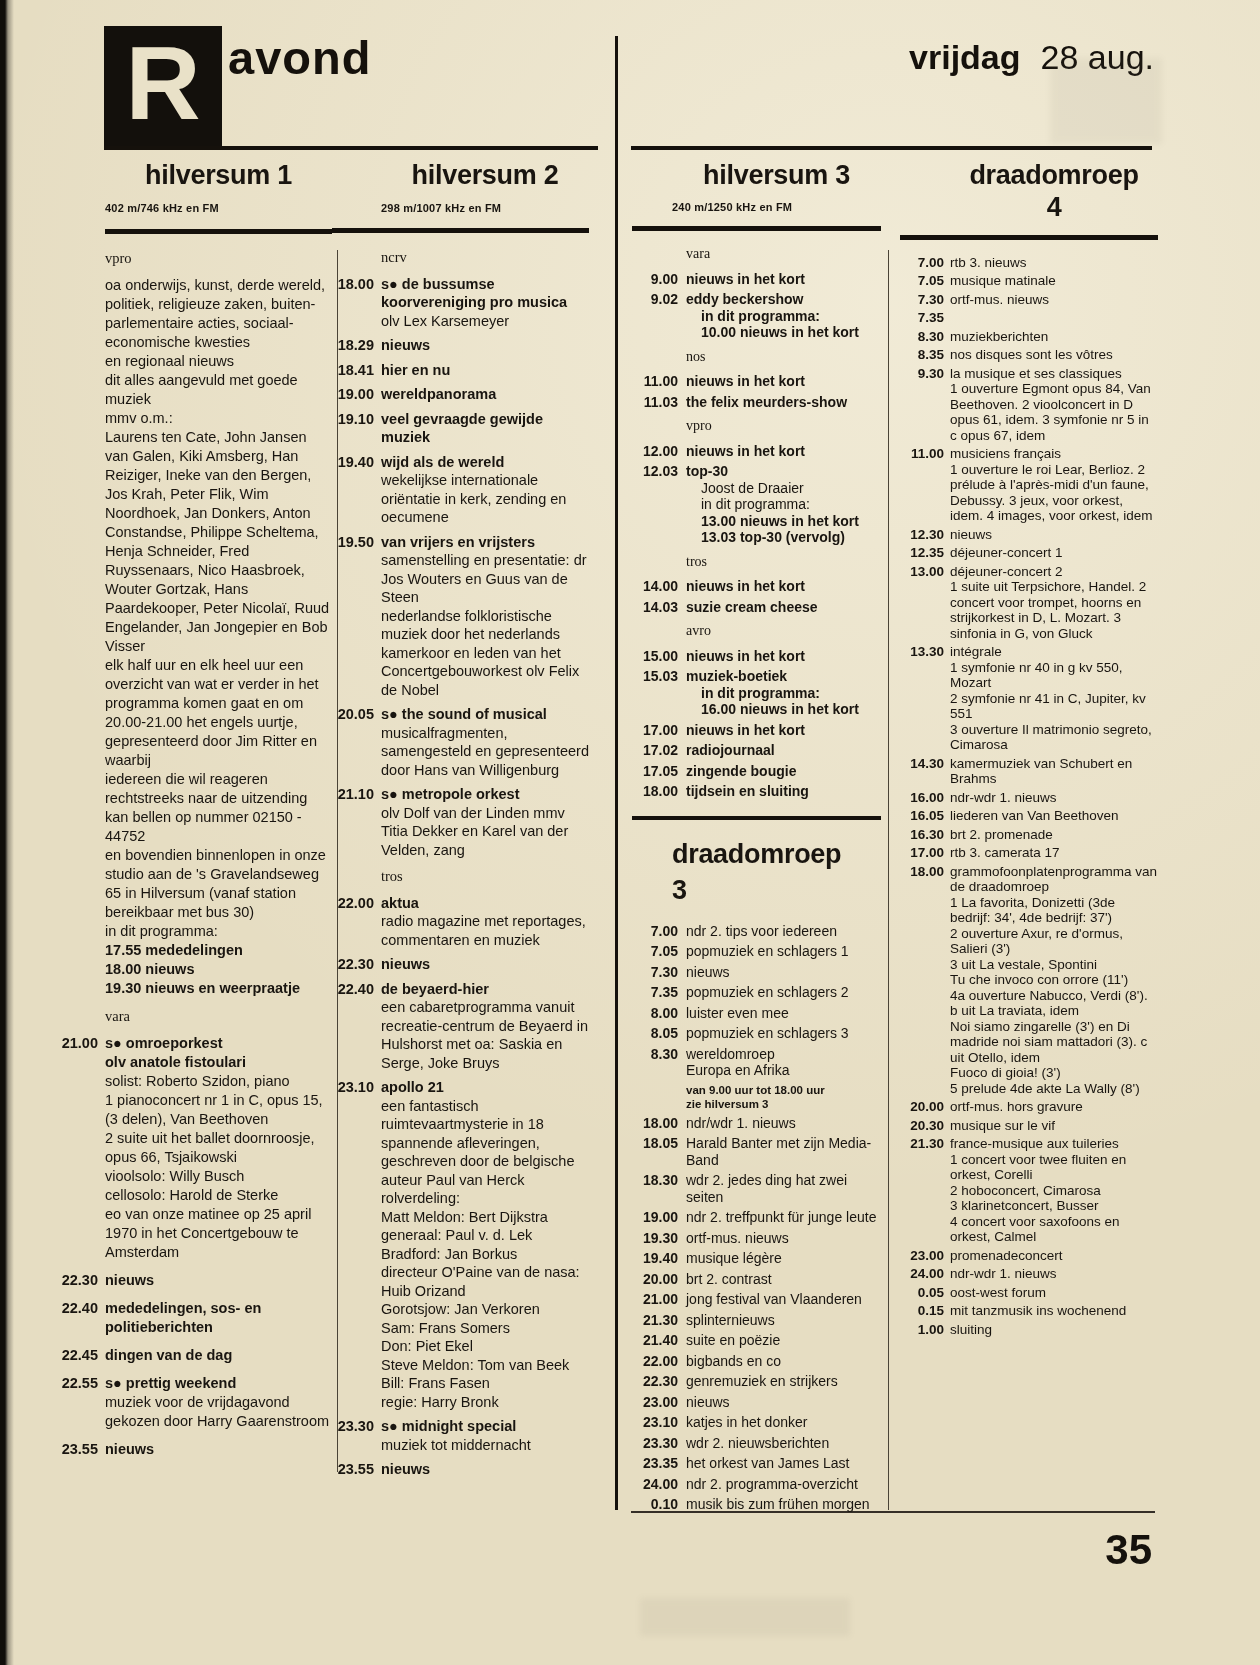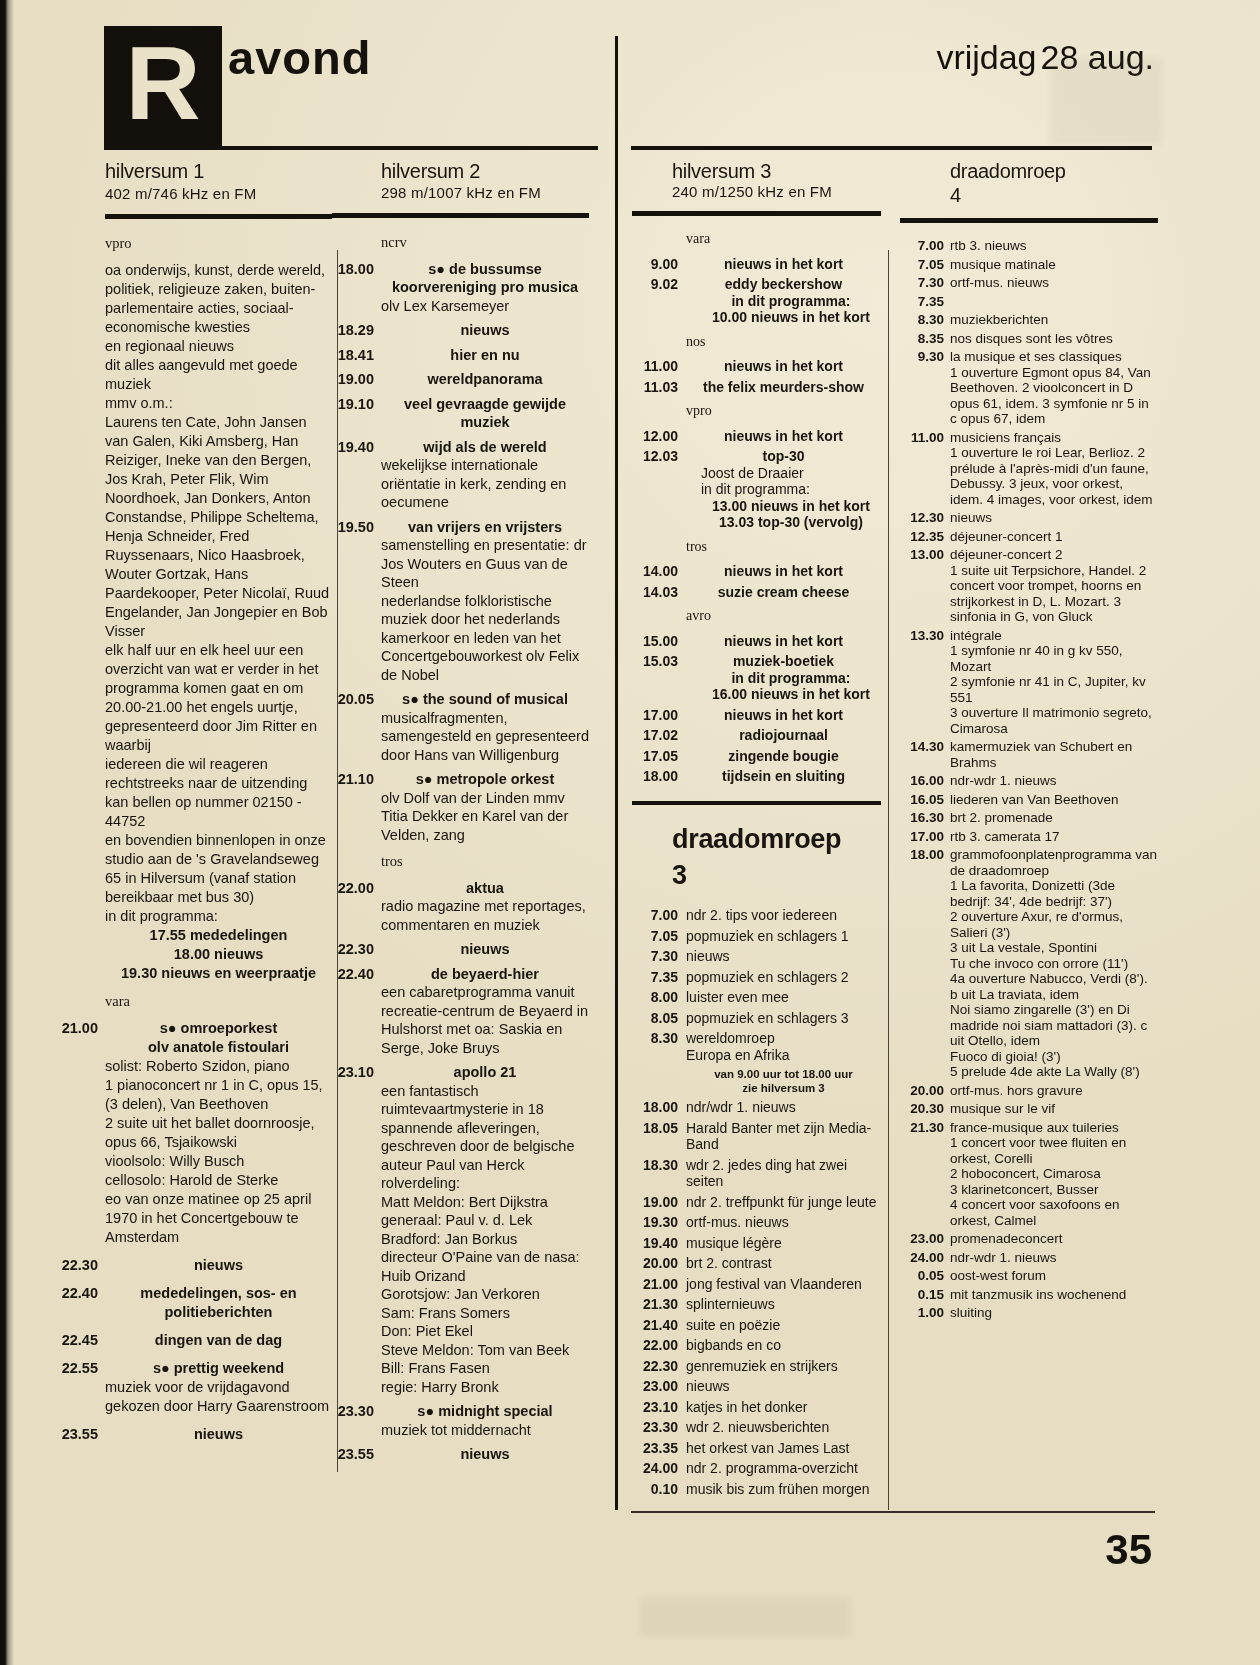--- a/index.html
+++ b/index.html
@@ -10,47 +10,47 @@
     font-family:"Liberation Sans","DejaVu Sans",sans-serif;
     color:#191510; overflow:hidden;
   }
   .spine{position:absolute;left:0;top:0;width:14px;height:100%;
     background:linear-gradient(90deg,#0f0d0a 0 5px, rgba(15,13,10,.35) 8px, rgba(15,13,10,0));}
   .logo{position:absolute;left:104px;top:26px;width:118px;height:120px;background:#13100c;
     display:flex;align-items:center;justify-content:center;}
   .logo-letter{font-size:104px;font-weight:bold;color:#e9e1c8;line-height:1;transform:translateY(-3px);}
   .section-title{position:absolute;left:228px;top:30px;font-size:47px;font-weight:bold;letter-spacing:1px;color:#15110c;}
   .dateline{position:absolute;right:106px;top:38px;font-size:34px;color:#15110c;white-space:nowrap;}
-  .dateline .day{font-weight:normal;margin-right:4px;}
+  .dateline .day{font-weight:bold;margin-right:20px;}
   .hrule{position:absolute;background:#15110c;}
   .hrule-left{left:104px;top:146px;width:494px;height:4px;}
   .hrule-right{left:631px;top:146px;width:521px;height:4px;}
   .hrule-bottom{left:631px;top:1511px;width:524px;height:2px;opacity:.85;}
   .vdivider{position:absolute;background:#15110c;}
   .center{left:615px;top:36px;width:3px;height:1474px;}
   .thin{width:1px;background:#4a4336;}
   .d12{left:337px;top:250px;height:1222px;}
   .d34{left:888px;top:250px;height:1260px;}
 
   .col{position:absolute;top:160px;}
   .col1{left:48px; width:284px;--g:50px;--gap:7px;--hind:57px;--egap:9px;font-size:14.5px;line-height:19px;}
   .col2{left:332px;width:257px;--g:42px;--gap:7px;--hind:49px;--egap:6px;font-size:14.5px;line-height:18.5px;}
   .col3{left:632px;width:249px;--g:46px;--gap:8px;--hind:40px;--egap:4px;font-size:14px;line-height:16.5px;}
   .col4{left:900px;width:258px;--g:44px;--gap:6px;--hind:50px;--egap:3px;font-size:13.5px;line-height:15.5px;}
 
   .station-head{margin-left:var(--hind);}
-  .station{font-size:20px;font-weight:normal;letter-spacing:-.3px;line-height:1.18;}
-  .freq{font-size:15px;font-weight:normal;letter-spacing:.2px;}
+  .station{font-size:27px;font-weight:bold;letter-spacing:-.3px;line-height:1.18;text-align:center;}
+  .freq{font-size:11px;font-weight:bold;margin-top:7px;letter-spacing:.2px;}
   .head-rule{height:5px;background:#15110c;margin:11px 0 15px 0;}
   .col1 .head-rule{margin-left:var(--hind);}
 
   .entry{display:grid;grid-template-columns:var(--g) 1fr;column-gap:var(--gap);margin-bottom:var(--egap);}
   .time{font-weight:bold;text-align:right;white-space:nowrap;}
   .line{overflow-wrap:break-word;}
-  .line.b{font-weight:bold;text-align:center;}
+  .line.b{font-weight:bold;}
   .line.sm{font-size:11.5px;line-height:14px;}
   .line.ind{margin-left:15px;}
   .net-label{margin:8px 0 8px calc(var(--g) + var(--gap));font-family:Liberation Serif, serif;}
 
   .sec-rule{height:4px;background:#15110c;margin:16px 0 16px 0;}
   .sec-title{font-size:27px;font-weight:bold;margin-left:var(--hind);line-height:1.35;letter-spacing:-.3px;}
   .sec-space{height:14px;}
 
   .pageno{position:absolute;right:108px;top:1526px;font-size:42px;font-weight:bold;color:#15110c;}
   .ghost{position:absolute;background:#6f6a58;opacity:.07;filter:blur(3px);}

